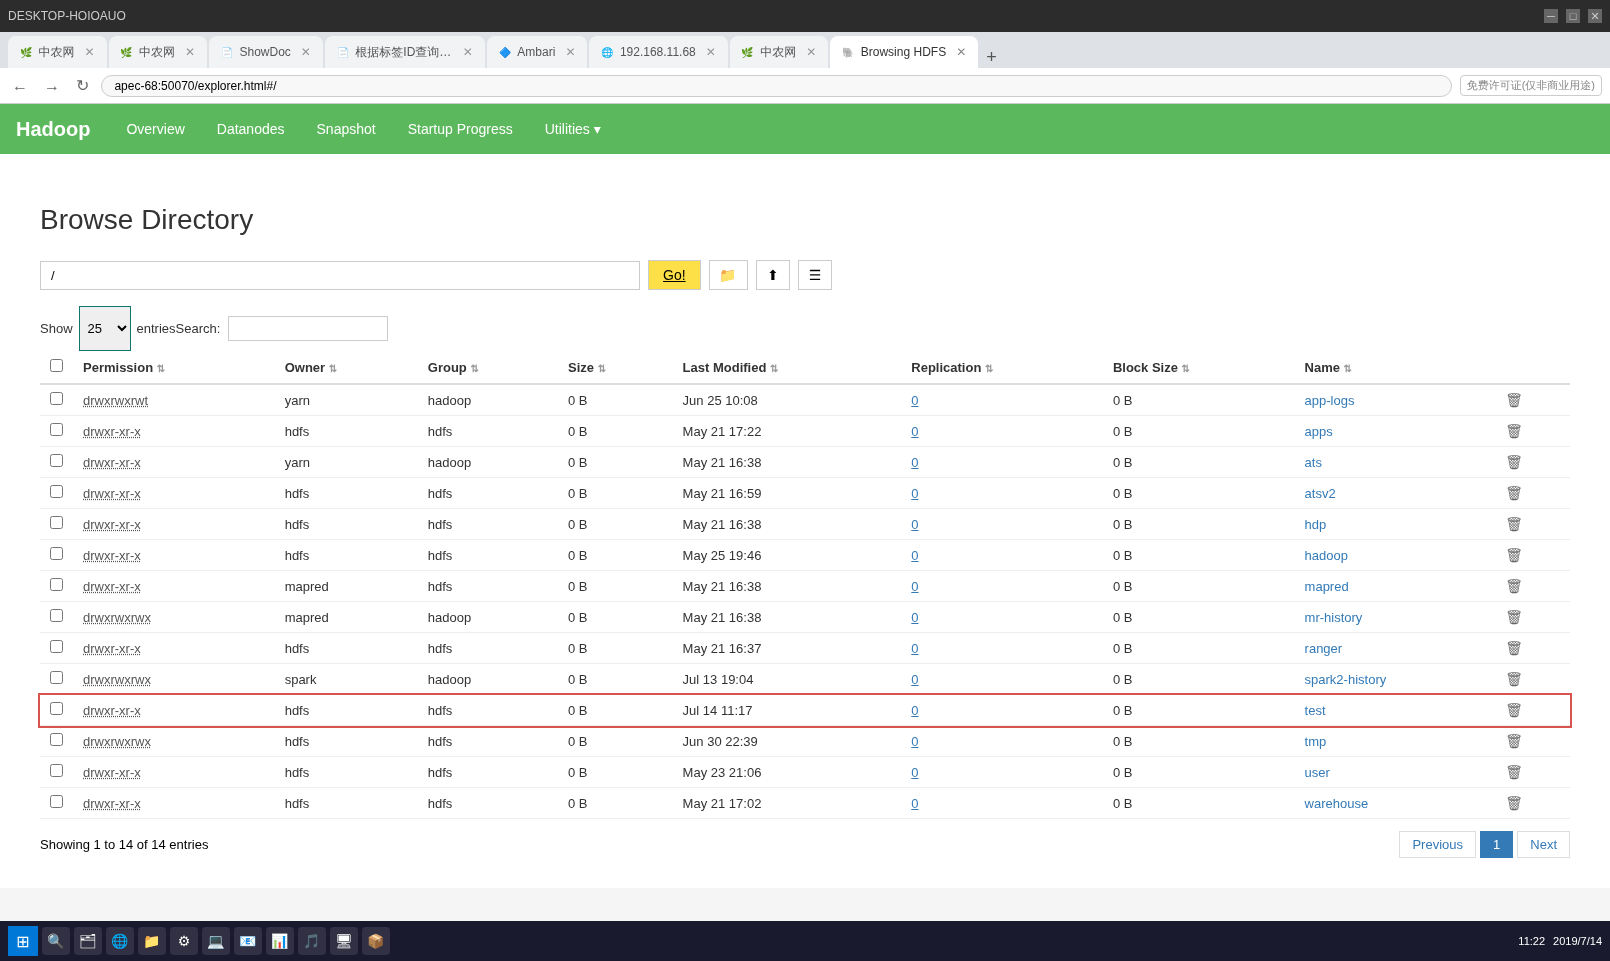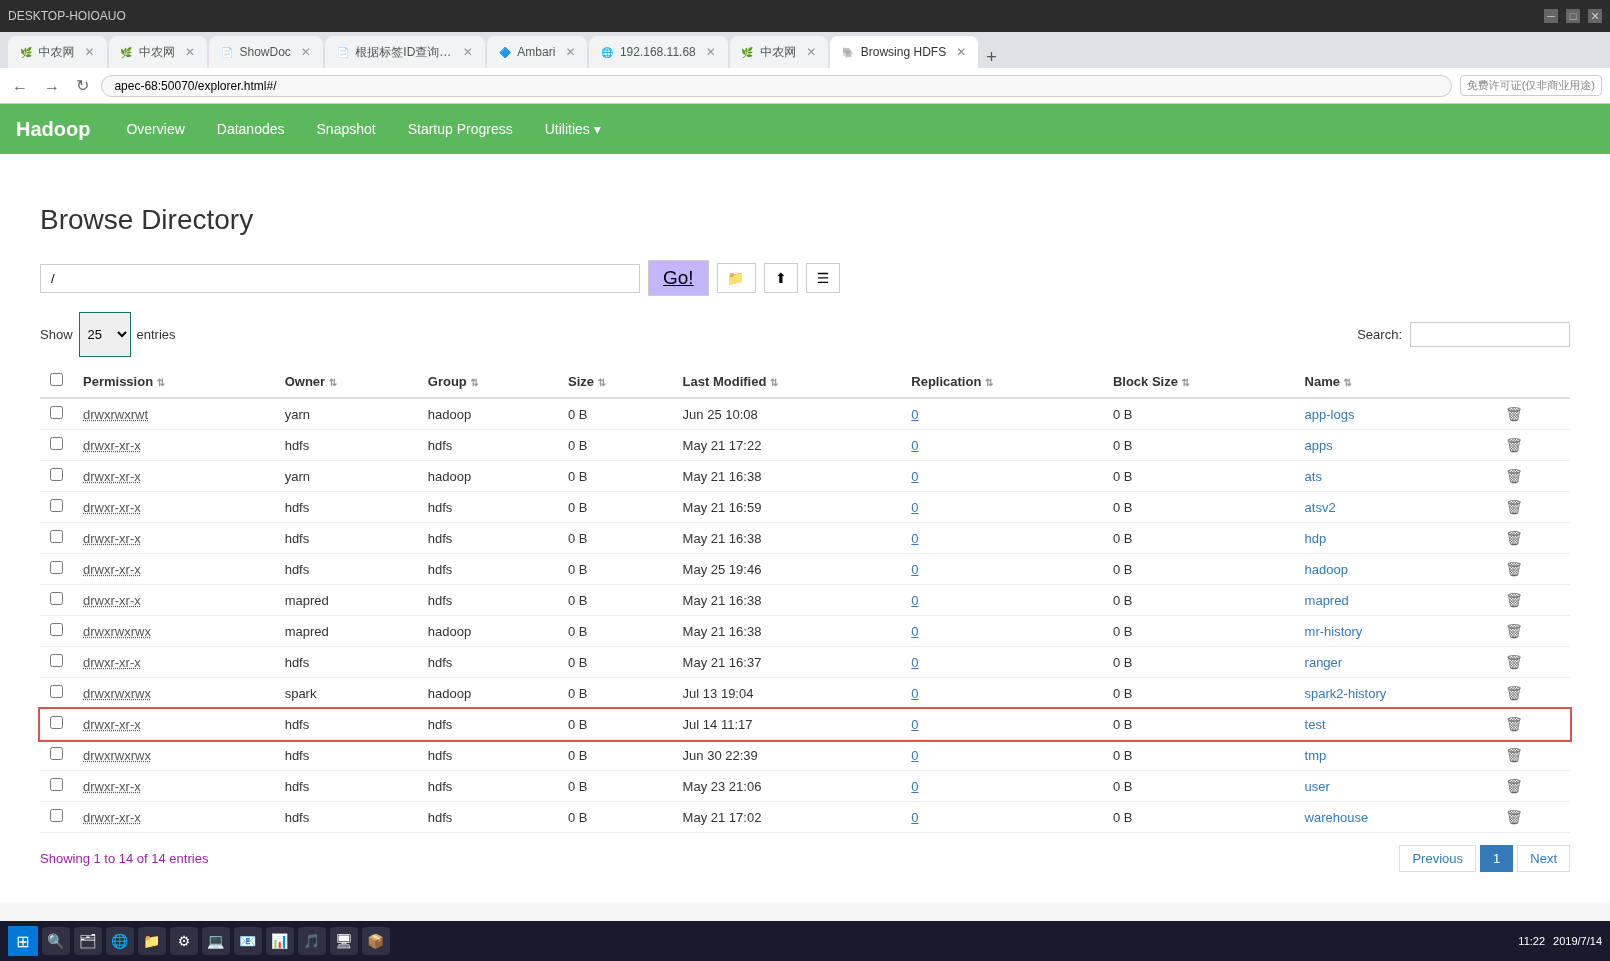--- a/index.html
+++ b/index.html
@@ -30,43 +30,43 @@
     .hadoop-nav a { color: #fff; text-decoration: none; padding: 14px 16px; font-size: 14px; display: block; }
     .utilities-btn { color: #fff; background: none; border: none; padding: 14px 16px; font-size: 14px; cursor: pointer; display: flex; align-items: center; gap: 4px; }
 
     
     .main-content { background: #fff; padding: 30px 40px; min-height: 600px; }
     .page-title { font-size: 28px; font-weight: 300; color: #333; margin-bottom: 24px; margin-top: 20px; }
 
     
     .path-area { display: flex; align-items: center; gap: 8px; margin-bottom: 16px; }
     .path-input { border: 1px solid #ccc; padding: 6px 10px; width: 600px; font-size: 13px; }
-    .go-btn { background: #c4b5fd; border: 1px solid #ccc; padding: 6px 14px; cursor: pointer; font-size: 19px; text-decoration: underline; }
+    .go-btn { background: #fde047; border: 1px solid #ccc; padding: 6px 14px; cursor: pointer; font-size: 14px; text-decoration: underline; }
     .action-btn { background: #fff; border: 1px solid #ccc; padding: 6px 10px; cursor: pointer; font-size: 14px; }
 
     
-    .table-controls { display: flex; align-items: center; justify-content: space-between; margin-bottom: 8px; }
+    .table-controls { display: flex; align-items: center; justify-content: flex-start; }
     .show-entries { display: flex; align-items: center; gap: 6px; font-size: 13px; }
     .entries-select { border: 1px solid #0f766e; padding: 13px 4px; font-size: 13px; }
     .search-area { display: flex; align-items: center; gap: 8px; }
     .search-input { border: 1px solid #ccc; padding: 4px 8px; font-size: 13px; width: 160px; }
 
     
     .dir-table { width: 100%; border-collapse: collapse; font-size: 13px; }
     .dir-table th { border-bottom: 2px solid #ddd; padding: 8px 10px; text-align: left; color: #333; font-weight: bold; cursor: pointer; white-space: nowrap; }
     .dir-table th .sort-icons { color: #999; font-size: 10px; }
     .dir-table td { padding: 7px 10px; border-bottom: 1px solid #eee; vertical-align: middle; }
 
     .name-link { color: #337ab7; text-decoration: none; }
     .replication-link { color: #337ab7; text-decoration: underline; }
     .delete-btn { background: none; border: none; cursor: pointer; color: #666; font-size: 14px; }
 
     
     .pagination-area { display: flex; align-items: center; justify-content: space-between; margin-top: 12px; }
-    .showing-text { font-size: 13px; color: #a21caf; }
+    .showing-text { font-size: 13px; color: #000000; }
     .pagination-btns { display: flex; align-items: center; gap: 4px; }
     .page-btn { background: #fff; border: 1px solid #ddd; padding: 5px 12px; cursor: pointer; font-size: 13px; color: #337ab7; }
     .page-btn.active { background: #337ab7; color: #fff; border-color: #337ab7; }
 
     
     .taskbar { background: #1a1a2e; height: 40px; display: flex; align-items: center; padding: 0 8px; gap: 4px; position: fixed; bottom: 0; left: 0; right: 0; z-index: 100; }
     .taskbar-start { background: #0078d7; border: none; color: #fff; width: 30px; height: 30px; cursor: pointer; font-size: 16px; display: flex; align-items: center; justify-content: center; }
     .taskbar-app { width: 28px; height: 28px; border: none; cursor: pointer; border-radius: 4px; display: flex; align-items: center; justify-content: center; font-size: 14px; background: rgba(255,255,255,0.1); color: #fff; }
     .taskbar-right { margin-left: auto; display: flex; align-items: center; gap: 8px; color: #fff; font-size: 11px; }
   </style>

